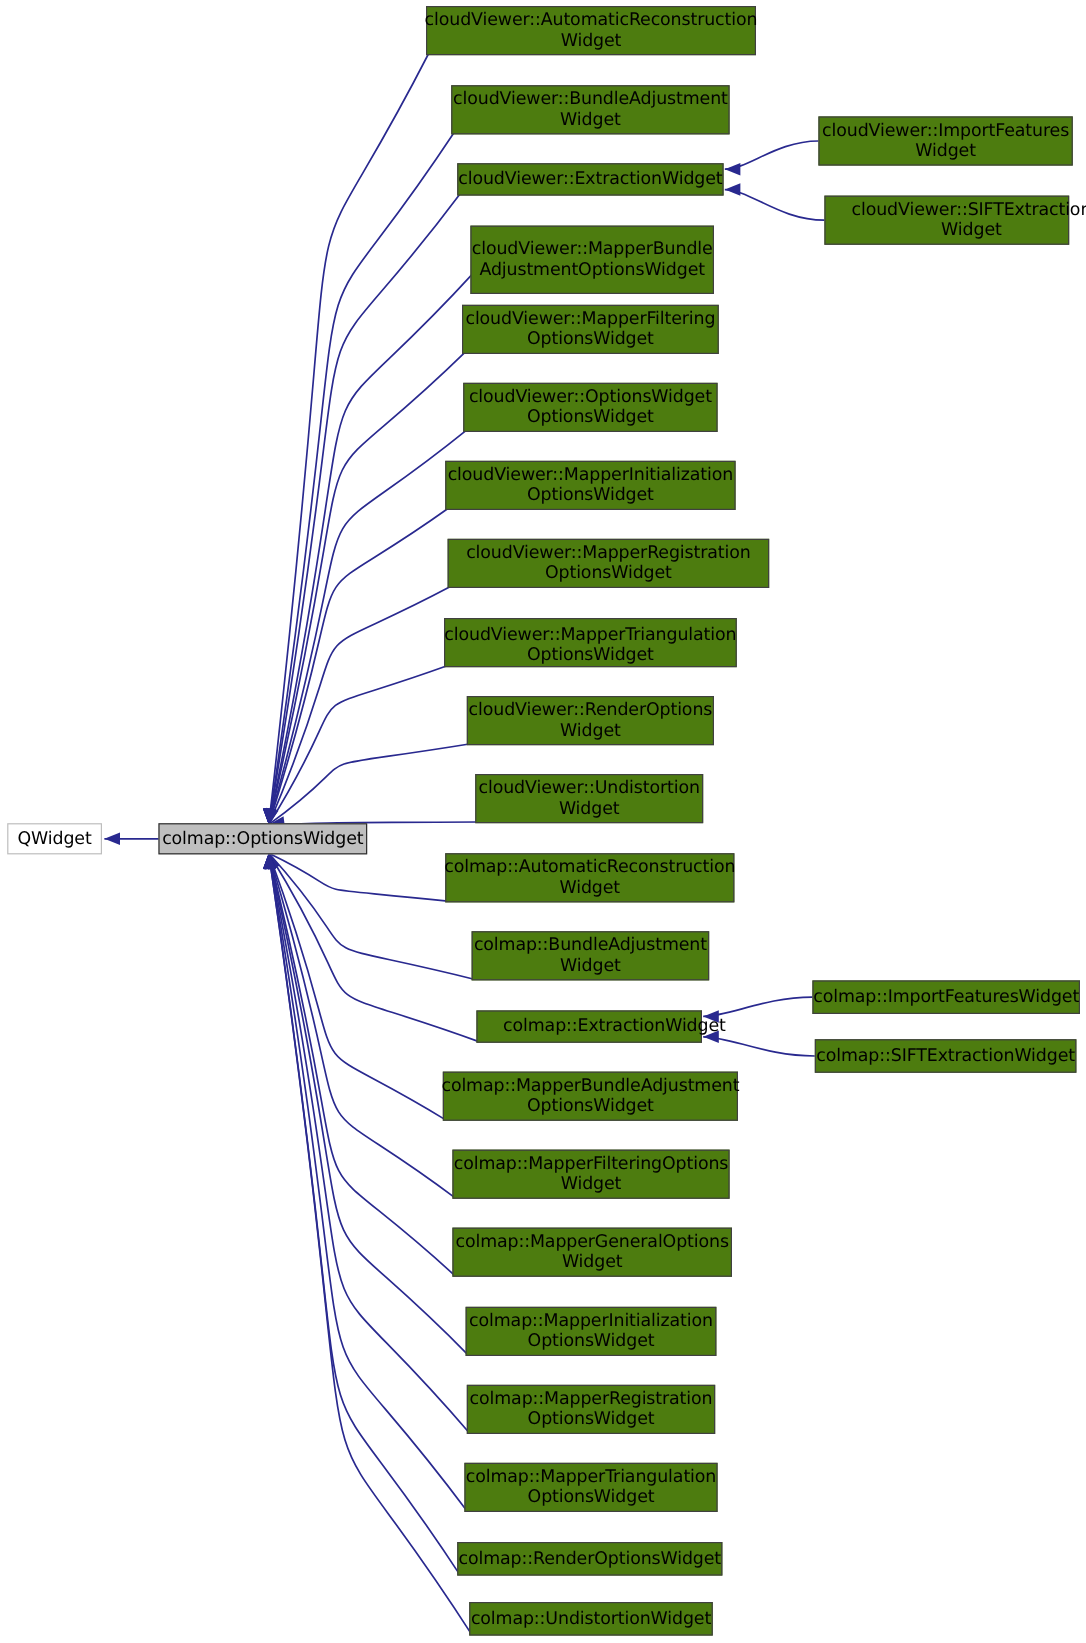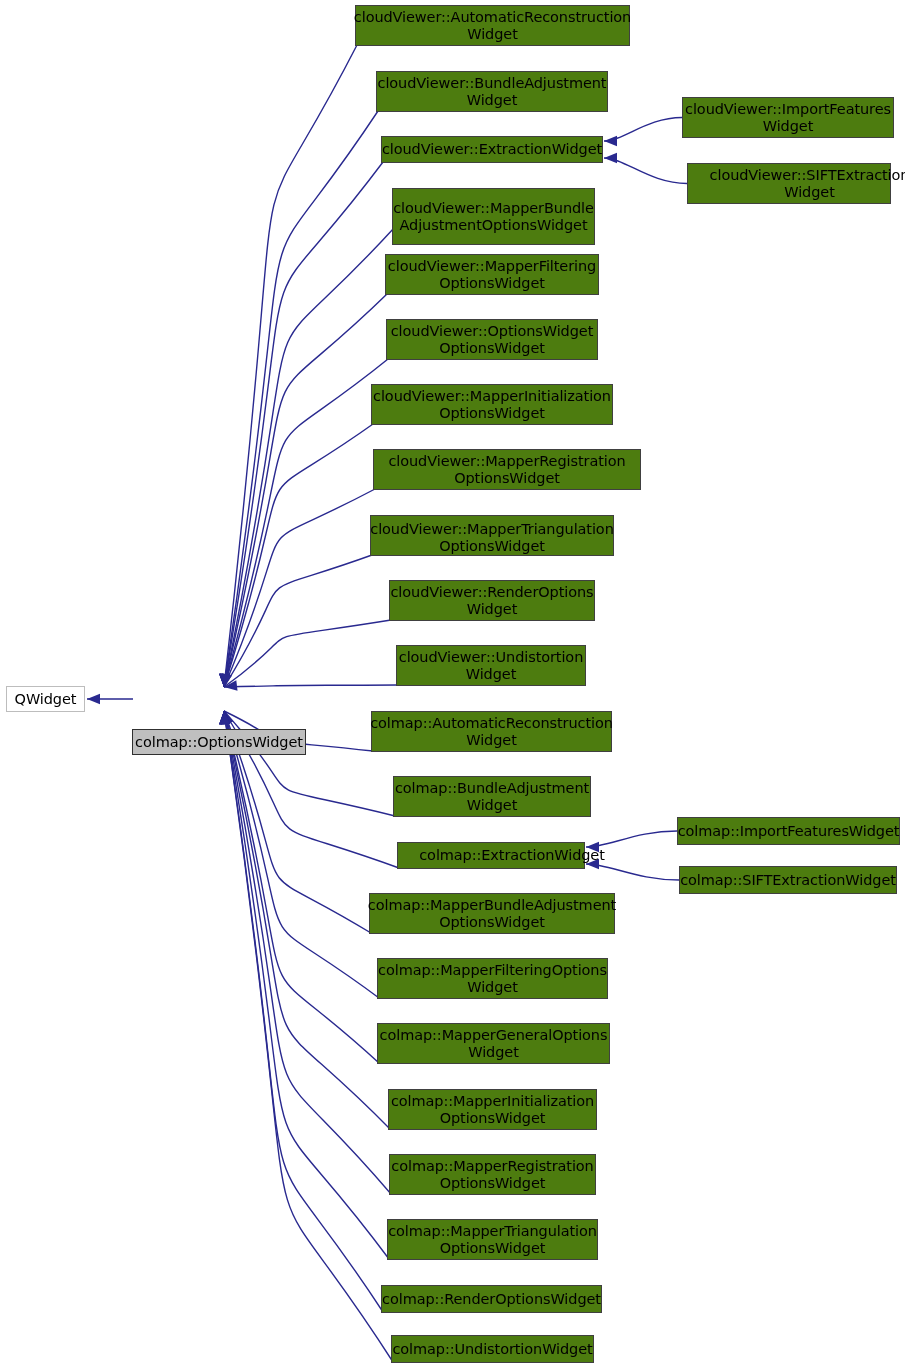--- a/index.html
+++ b/index.html
@@ -105,21 +105,21 @@
       <polygon points="224,711 229.63183118910115,723.8188329210373 219.23764815690964,724.1666246594416" fill="#29298f"></polygon>
       <path d="M 389 1259 C 233.9 1050.76, 314.75 1253.52, 224 711" stroke="#29298f" stroke-width="1.4" fill="none"></path>
       <polygon points="224,711 229.57643000624742,723.8430303427743 219.18084218192095,724.1459392180417" fill="#29298f"></polygon>
       <path d="M 383 1312 C 233.54 1083.62, 311.45 1305.99, 224 711" stroke="#29298f" stroke-width="1.4" fill="none"></path>
       <polygon points="224,711 229.53101991585044,723.8626520861937 219.13442677617184,724.1288307630027" fill="#29298f"></polygon>
       <path d="M 393 1362 C 234.14 1114.62, 316.95 1355.49, 224 711" stroke="#29298f" stroke-width="1.4" fill="none"></path>
       <polygon points="224,711 229.5248510996799,723.8653029628674 219.12813151158377,724.1264960073729" fill="#29298f"></polygon>
     </svg>
   <div id="node-layer">
       <div class="node external" style="left: 6px; top: 686px; width: 79px; height: 26px;"><span>QWidget</span></div>
-      <div class="node root" style="left: 132px; top: 686px; width: 174px; height: 26px; margin-top: 43px;"><span>colmap::OptionsWidget</span></div>
+      <div class="node root" style="left: 132px; top: 686px; width: 174px; height: 26px;"><span>colmap::OptionsWidget</span></div>
       <div class="node" style="left: 355px; top: 5px; width: 275px; height: 41px;"><span>cloudViewer::AutomaticReconstruction
 Widget</span></div>
       <div class="node" style="left: 376px; top: 71px; width: 232px; height: 41px;"><span>cloudViewer::BundleAdjustment
 Widget</span></div>
       <div class="node" style="left: 381px; top: 136px; width: 222px; height: 27px;"><span>cloudViewer::ExtractionWidget</span></div>
       <div class="node" style="left: 682px; top: 97px; width: 212px; height: 41px;"><span>cloudViewer::ImportFeatures
 Widget</span></div>
       <div class="node" style="left: 687px; top: 163px; width: 204px; height: 41px; padding-left: 43px;"><span>cloudViewer::SIFTExtraction
 Widget</span></div>
       <div class="node" style="left: 392px; top: 188px; width: 203px; height: 57px;"><span>cloudViewer::MapperBundle

